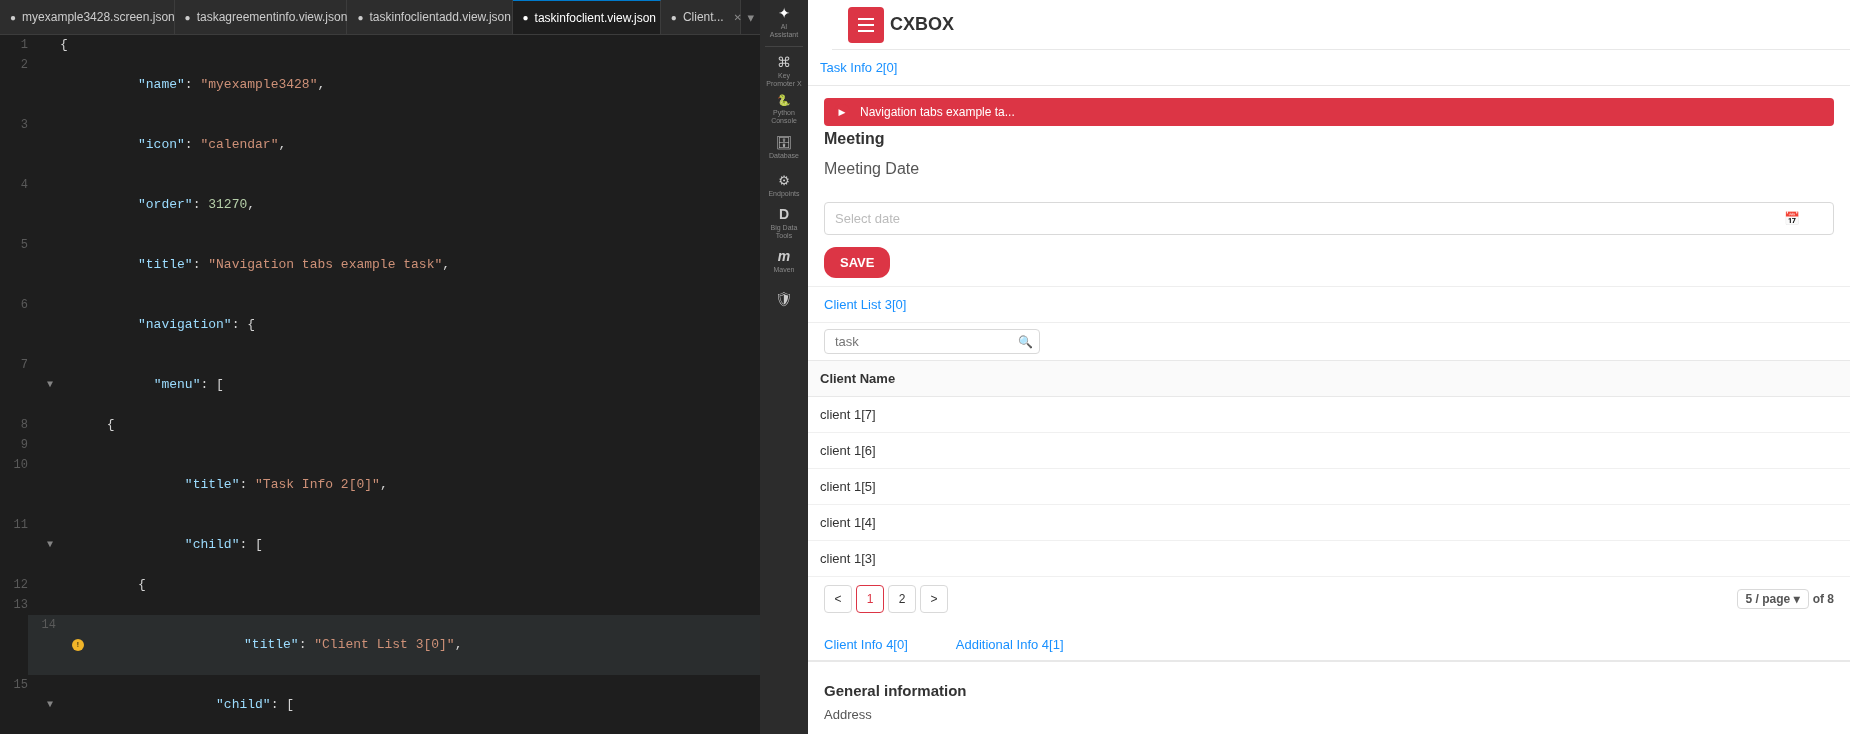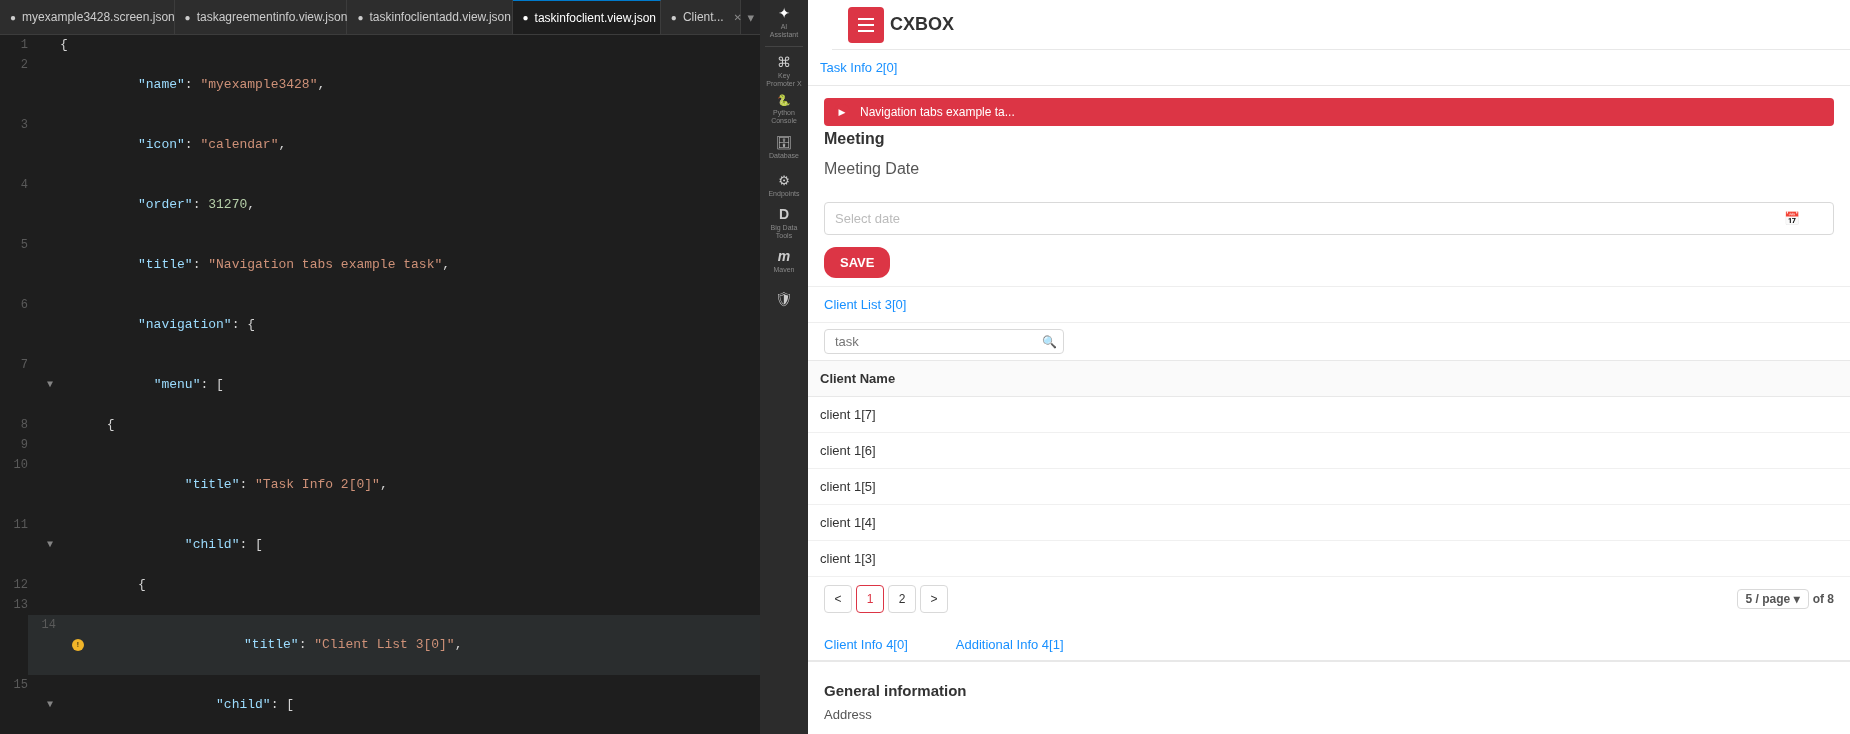--- a/index.html
+++ b/index.html
@@ -48,21 +48,21 @@
     .main-app { flex: 1; display: flex; flex-direction: column; background: #fff; overflow: hidden; }
 
     
     .app-header { display: flex; align-items: center; padding: 16px 16px; background: #fff; border-bottom: 1px solid #e8e8e8; height: 50px; flex-shrink: 0; gap: 12px; margin-left: 24px; }
     .app-logo { display: flex; align-items: center; gap: 6px; }
     .logo-box { width: 36px; height: 36px; background: #dc3545; border-radius: 4px; display: flex; align-items: center; justify-content: center; color: #fff; font-size: 10px; font-weight: bold; }
     .logo-text { font-size: 18px; font-weight: bold; color: #333; }
 
     
     .search-bar { display: flex; align-items: center; padding: 6px 16px; border-bottom: 1px solid #e8e8e8; flex-shrink: 0; }
-    .search-input { border: 1px solid #d9d9d9; border-radius: 4px; padding: 4px 28px 4px 10px; font-size: 13px; width: 240px; outline: none; }
+    .search-input { border: 1px solid #d9d9d9; border-radius: 4px; padding: 4px 28px 4px 10px; font-size: 13px; width: 216px; outline: none; }
     .search-icon { margin-left: -22px; color: #999; font-size: 12px; }
 
     
     .section-title { font-size: 16px; font-weight: 600; color: #333; margin-bottom: 12px; }
     .section-label { font-size: 16px; color: #555; margin-bottom: 24px; }
     .date-input { width: 100%; border: 1px solid #d9d9d9; border-radius: 4px; padding: 8px 32px 8px 10px; font-size: 13px; color: #bbb; display: flex; align-items: flex-start; justify-content: space-between; cursor: pointer; }
     .save-btn { background: #dc3545; color: #fff; border: none; border-radius: 12px; padding: 8px 16px; font-size: 13px; font-weight: 600; cursor: pointer; margin-top: 12px; }
 
     
     .data-table { width: 100%; border-collapse: collapse; font-size: 13px; }

